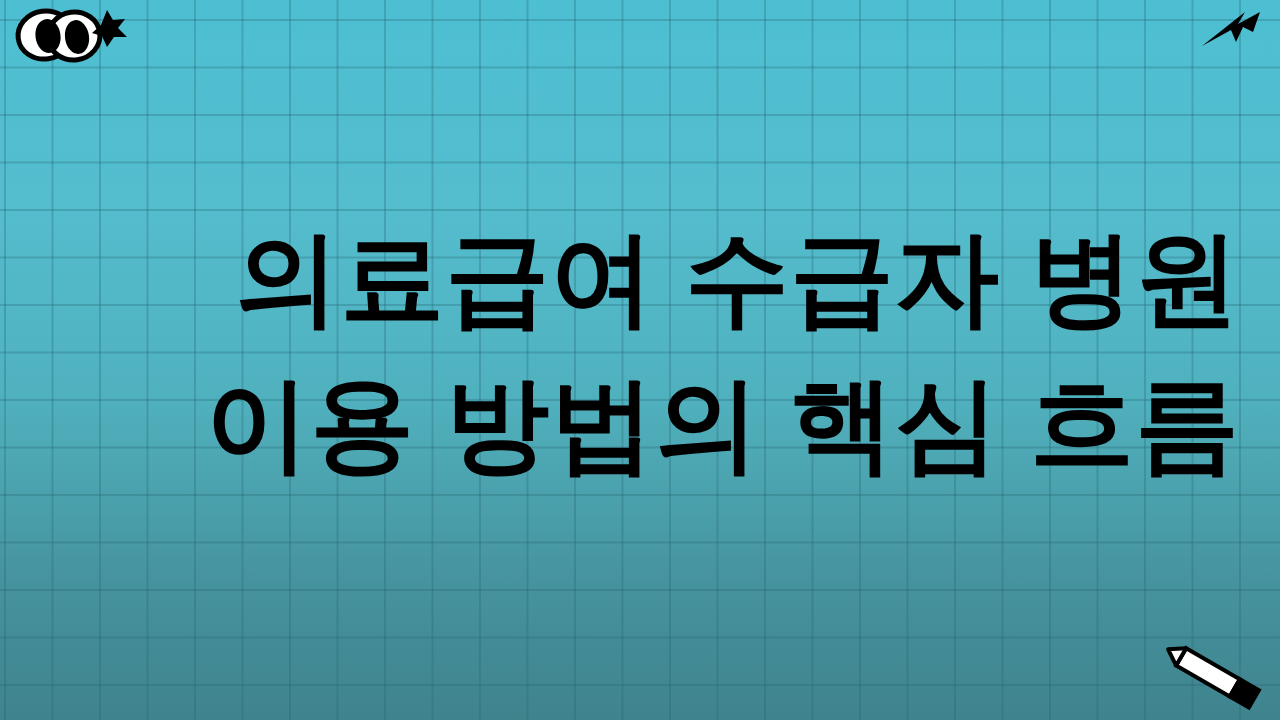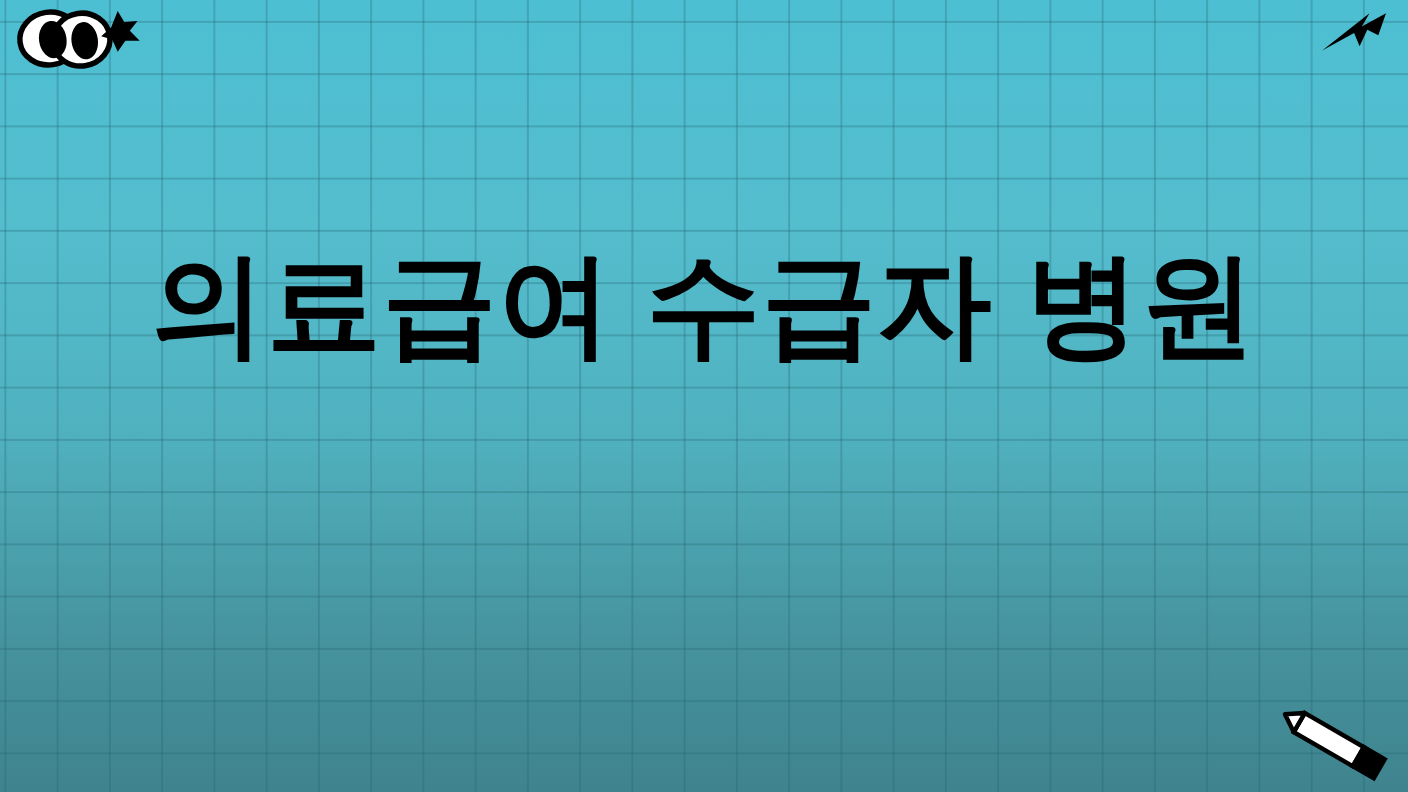--- a/index.html
+++ b/index.html
@@ -47,20 +47,21 @@
     box-sizing: border-box;
   }
   .title-line {
     display: block;
     color: #000000;
     font-size: 104px;
     font-weight: 700;
     line-height: 146px;
     letter-spacing: 1px;
     white-space: nowrap;
+    text-align: right;
   }
 
   
   .corner-icon { position: absolute; }
   #eyes-logo   { left: 8px;  top: 2px;  width: 130px; height: 68px; }
   #cursor-icon { left: 1198px; top: 2px; width: 66px; height: 52px; }
   #pencil-icon { left: 1160px; top: 638px; width: 116px; height: 78px; }
 </style>
 </head>
 <body>
@@ -94,15 +95,16 @@
       <g transform="rotate(30 58 39)">
         <rect x="16" y="30" width="62" height="20" fill="#ffffff" stroke="#000000" stroke-width="4"></rect>
         <path d="M16 30 L16 50 L1 40 Z" fill="#ffffff" stroke="#000000" stroke-width="4" stroke-linejoin="round"></path>
         <rect x="78" y="30" width="22" height="20" fill="#000000" stroke="#000000" stroke-width="4"></rect>
       </g>
     </svg>
   </div>
 
   <div id="title-block">
     <span class="title-line">의료급여 수급자 병원</span>
+    <span class="title-line">이용 방법의 핵심 흐름</span>
   </div>
 
 </div>
 
 </body></html>

